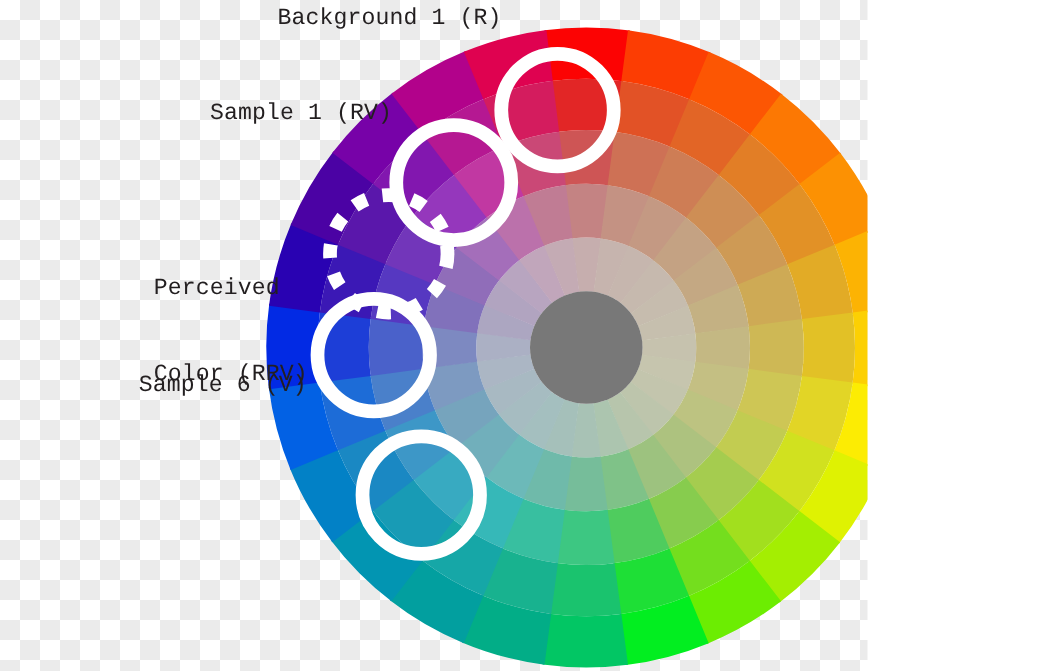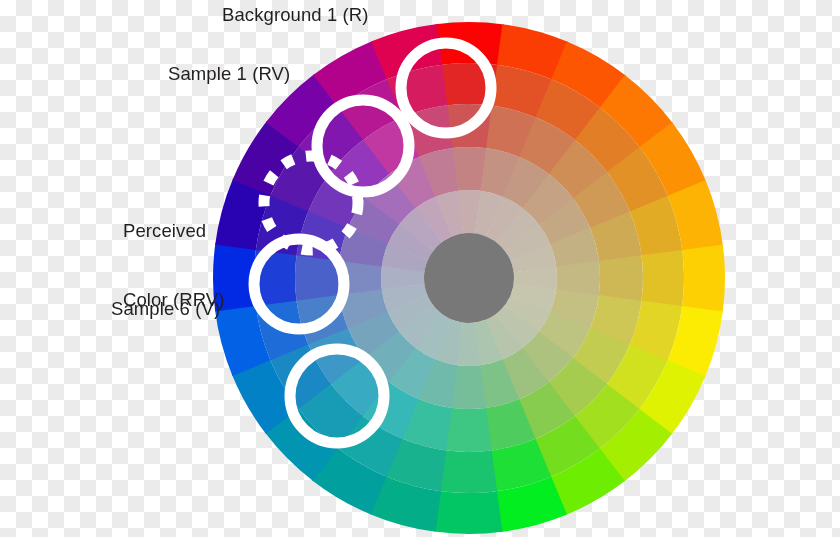--- a/index.html
+++ b/index.html
@@ -2,24 +2,24 @@
 <html><head>
 <meta charset="utf-8">
 <style>
   html, body {
     margin: 0;
     padding: 0;
     background: #ffffff;
   }
   #stage {
     position: relative;
-    width: 840px;
+    width: 694px;
     height: 537px;
     overflow: hidden;
-    font-family: Liberation Sans, sans-serif;
+    font-family: Liberation Mono, monospace;
     background-color: #ffffff;
     background-image:
       linear-gradient(45deg, #ebebeb 25%, transparent 25%, transparent 75%, #ebebeb 75%, #ebebeb),
       linear-gradient(45deg, #ebebeb 25%, transparent 25%, transparent 75%, #ebebeb 75%, #ebebeb);
     background-size: 32px 32px;
     background-position: 0 0, 16px 16px;
   }
   #wheel-svg {
     position: absolute;
     left: 0;
@@ -29,21 +29,21 @@
   }
   .wheel-label {
     position: absolute;
     color: #231f20;
     font-size: 18.5px;
     line-height: 23px;
     white-space: pre;
     letter-spacing: 0.1px;
   }
   .lbl-bg1 { left: 222px; top: 3px; }
-  .lbl-s1  { left: 168px; top: 62px; }
+  .lbl-s1  { left: 168px; top: 79px; }
   .lbl-pc  { left: 123px; top: 173px; text-align: left; }
   .lbl-s2  { left: 111px; top: 297px; }
   .lbl-bg2 { left: 153px; top: 448px; }
 </style>
 </head>
 <body>
 
 <div id="stage">
 
   <svg id="wheel-svg" viewBox="0 0 840 537">

